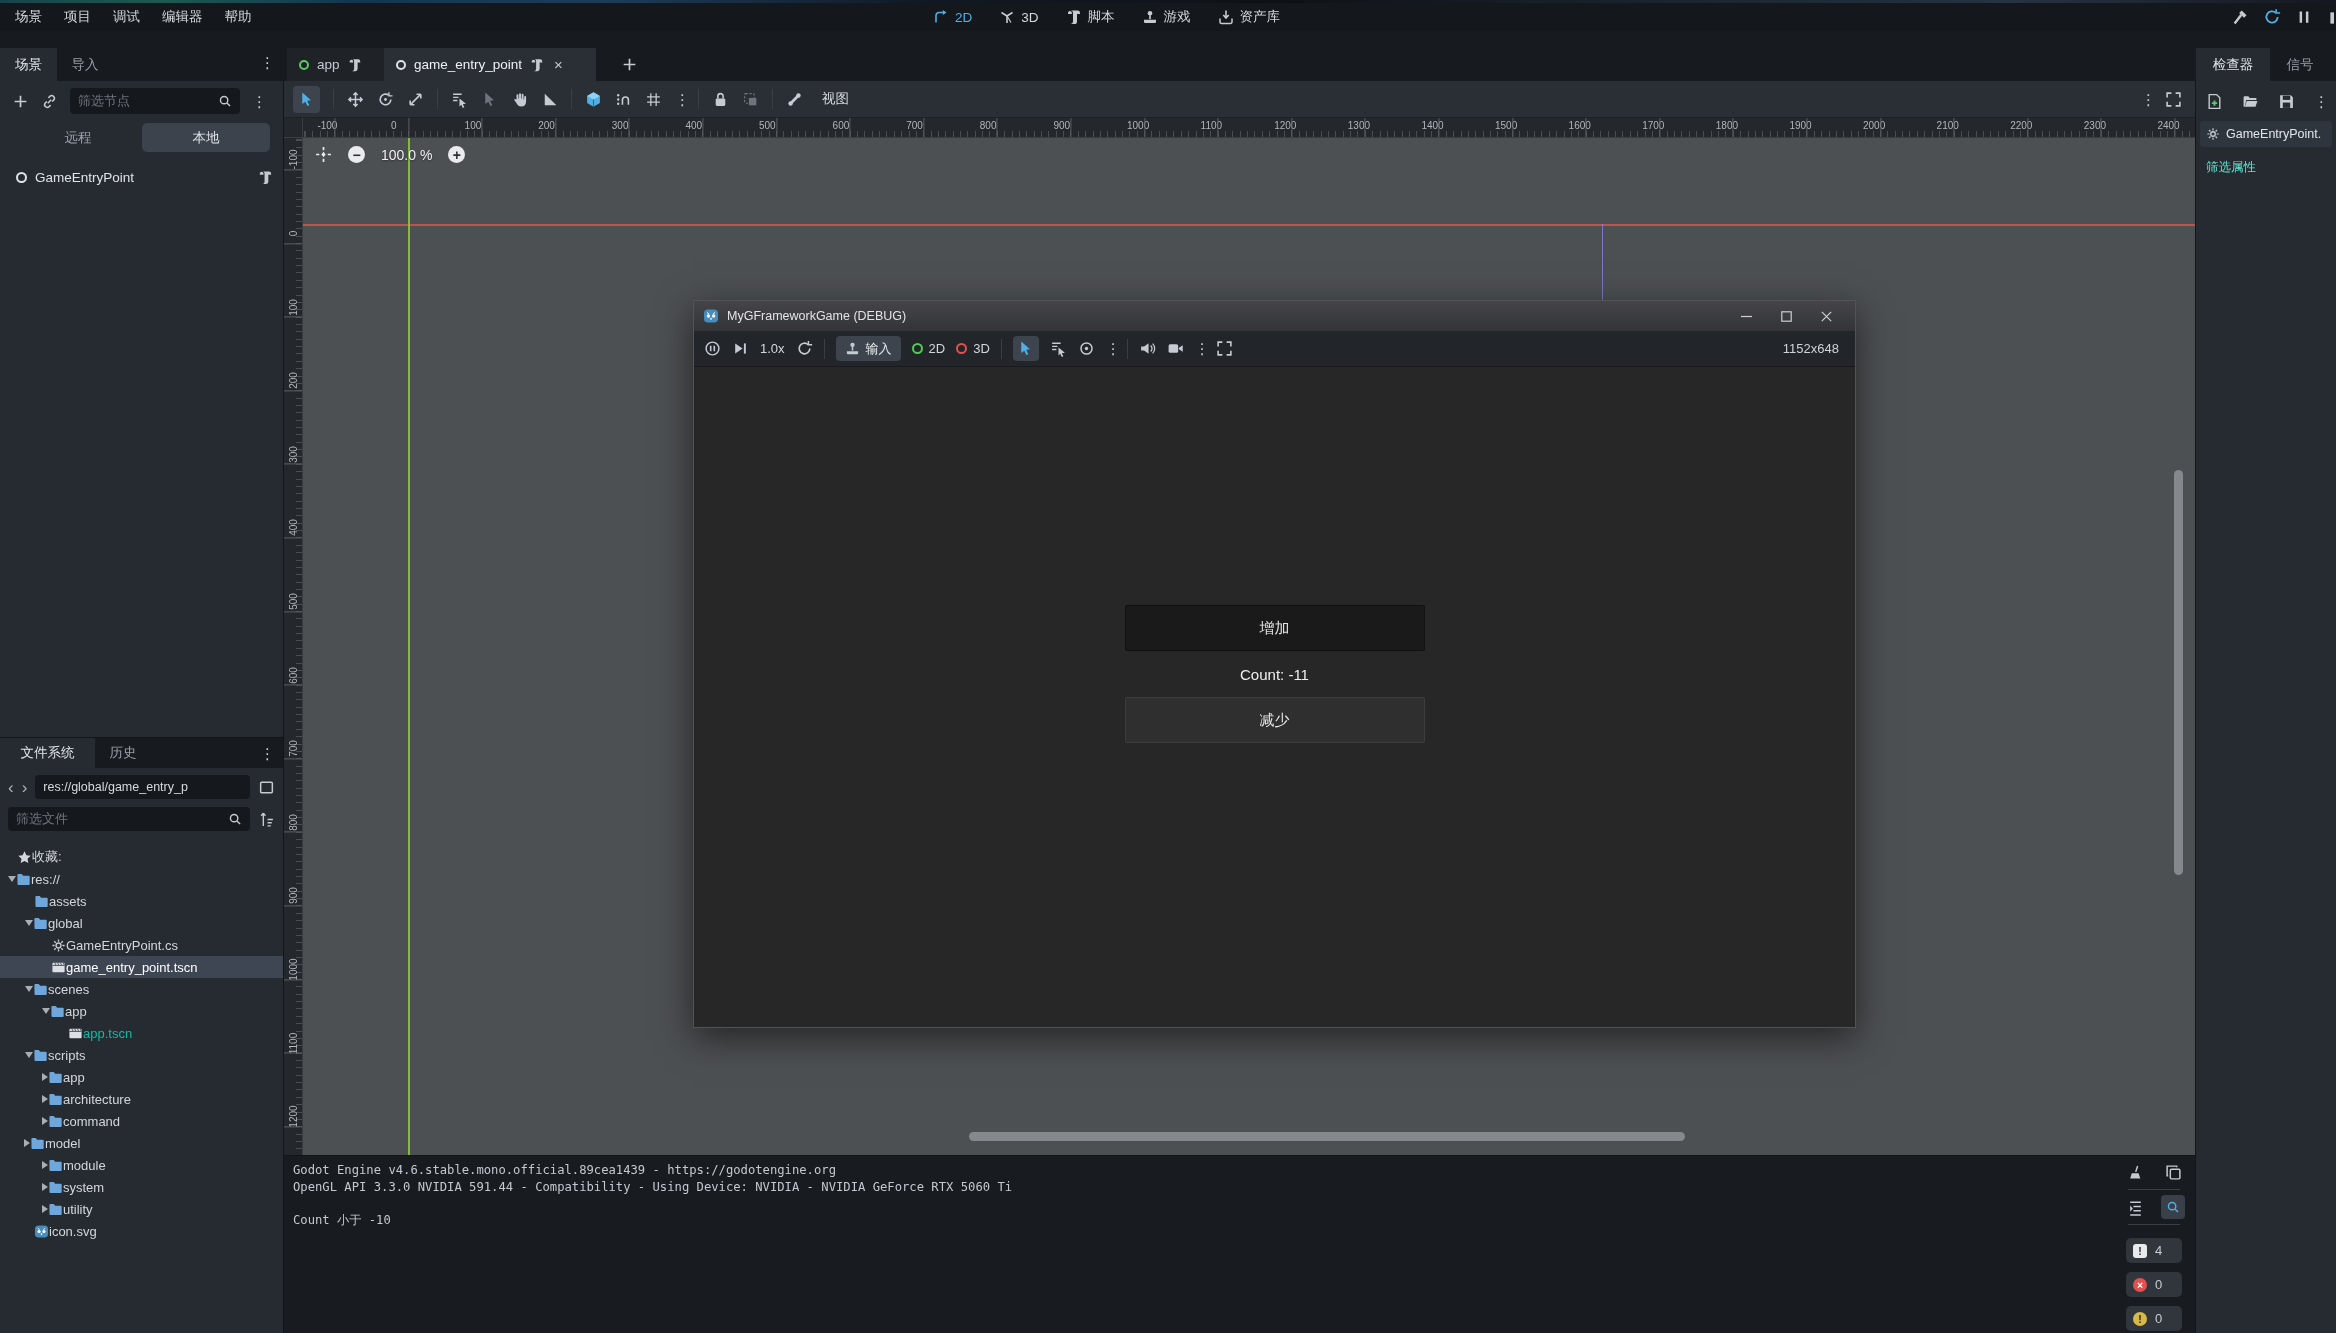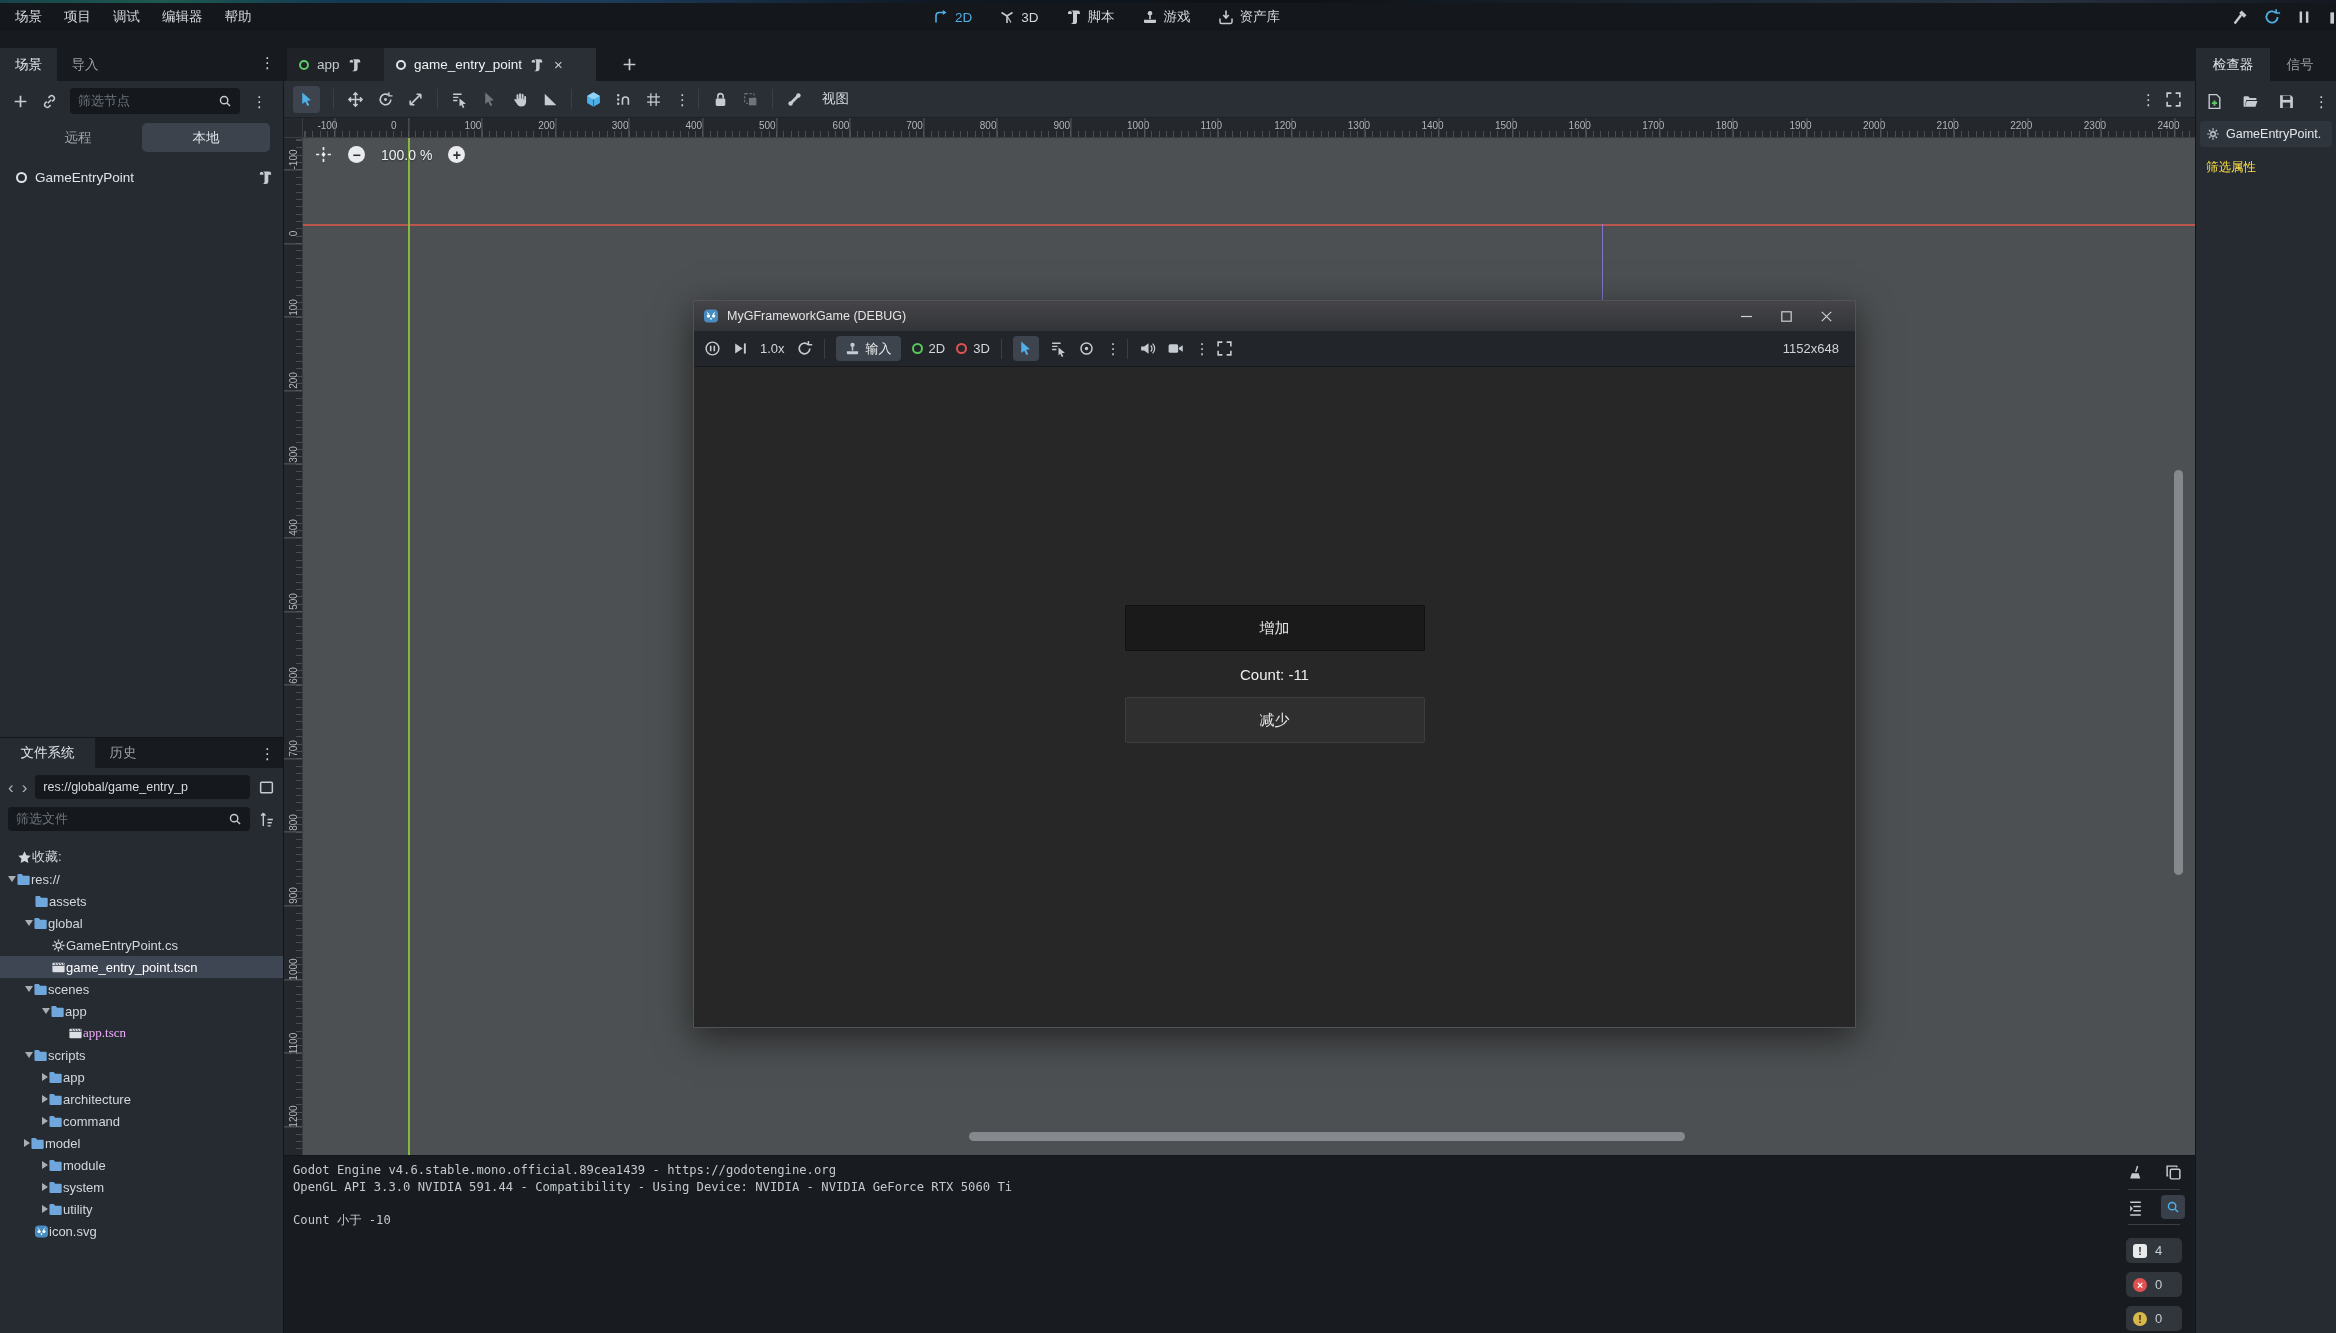--- a/index.html
+++ b/index.html
@@ -124,21 +124,21 @@
   #fs-search{position:absolute;left:0;top:68px;width:283px;height:26px;display:flex;align-items:center;padding:0 8px;gap:8px;}
   #fs-search .searchbox{flex:1;height:24px;}
   #fstree{position:absolute;left:0;top:108px;width:283px;bottom:0;overflow:hidden;}
   .frow{position:relative;height:22px;display:flex;align-items:center;gap:0;font-size:13px;color:#d3d7dc;padding-right:6px;}
   .frow .tri{width:0;height:0;flex:0 0 auto;}
   .tri.open{border-left:4.5px solid transparent;border-right:4.5px solid transparent;border-top:6px solid #a9aeb5;}
   .tri.closed{border-top:4.5px solid transparent;border-bottom:4.5px solid transparent;border-left:6px solid #a9aeb5;}
   .tri.none{width:9px;}
   .frow .ic{width:15px;height:15px;}
   .frow.selected{background:var(--sel-row);color:#fff;}
-  .frow.highlight{color:#f0abfc;font-family:Liberation Serif, serif;}
+  .frow.highlight{color:#14b8a6;}
 
   
   #output{left:283px;top:1155px;width:1913px;height:178px;background:var(--bg-output);}
   #outlines{position:absolute;left:10px;top:7px;right:80px;font-family:"DejaVu Sans Mono",monospace;
     font-size:12.2px;line-height:16.5px;color:#c3c9cf;white-space:pre;}
   #outtools{position:absolute;right:10px;top:4px;width:64px;display:flex;flex-direction:column;align-items:center;}
   .otrow{display:flex;gap:14px;align-items:center;justify-content:center;height:26px;}
   .ot-hr{width:52px;height:1px;background:#3a3f45;margin:4px 0;}
   .ot-btn{width:24px;height:24px;border-radius:4px;display:flex;align-items:center;justify-content:center;}
   .ot-btn.active{background:#394049;}
@@ -148,21 +148,21 @@
     font-size:10.5px;font-weight:bold;flex:0 0 auto;}
   .b-msg{background:#e8eaec;color:#24272b;}
   .b-err{background:#e14f4f;color:#fff;border-radius:50%;}
   .b-warn{background:#d8b84a;color:#2a2417;border-radius:50%;}
 
   
   #inspdock{left:2196px;top:81px;width:140px;height:1252px;background:var(--bg-dock);}
   #insp-toolbar{position:absolute;left:0;top:6px;width:140px;height:28px;display:flex;align-items:center;gap:19px;padding:0 10px;}
   #insp-obj{position:absolute;left:4px;top:40px;width:132px;height:26px;background:#2f353c;border-radius:3px;
     display:flex;align-items:center;gap:6px;padding:0 6px;font-size:12.5px;color:#e2e6ea;white-space:nowrap;overflow:hidden;}
-  #insp-filter{position:absolute;left:10px;top:78px;font-size:12.5px;color:#fde047;}
+  #insp-filter{position:absolute;left:10px;top:78px;font-size:12.5px;color:#5eead4;}
 
   .divider-v{position:absolute;width:1px;background:#121519;}
   .divider-h{position:absolute;height:1px;background:#121519;}
 </style>
 </head>
 <body>
 
 <div id="root">
 
   <div id="topbar" class="abs">

